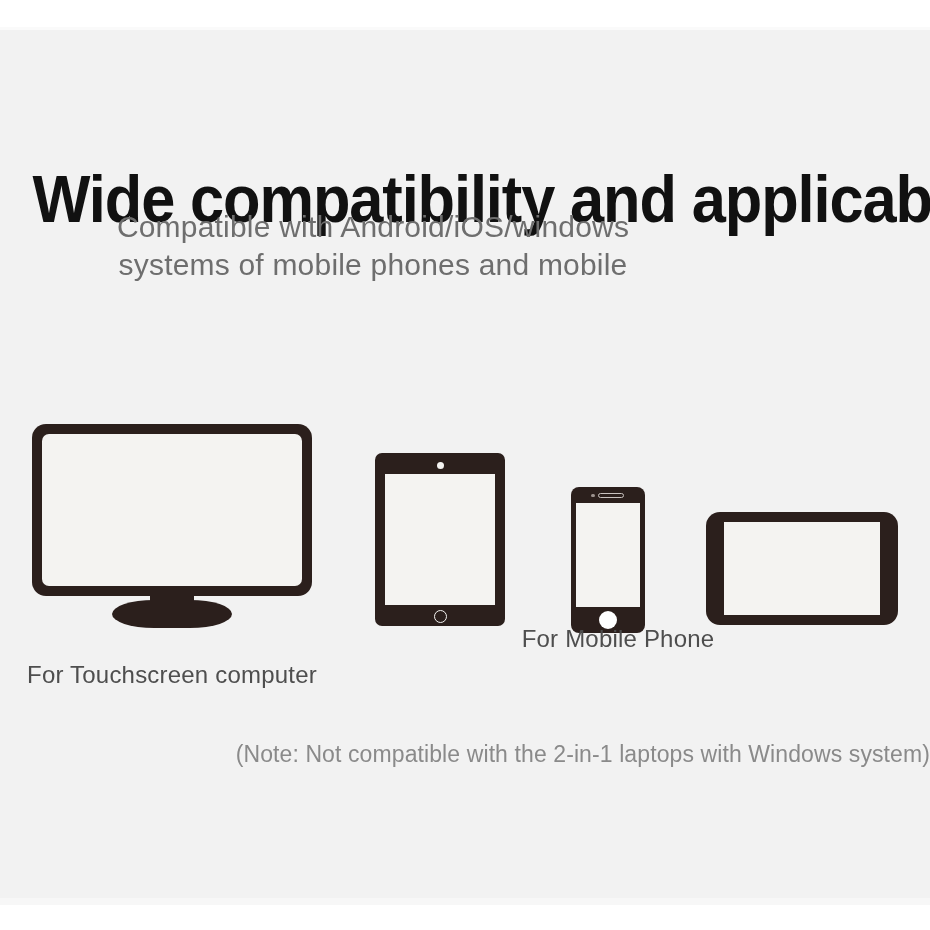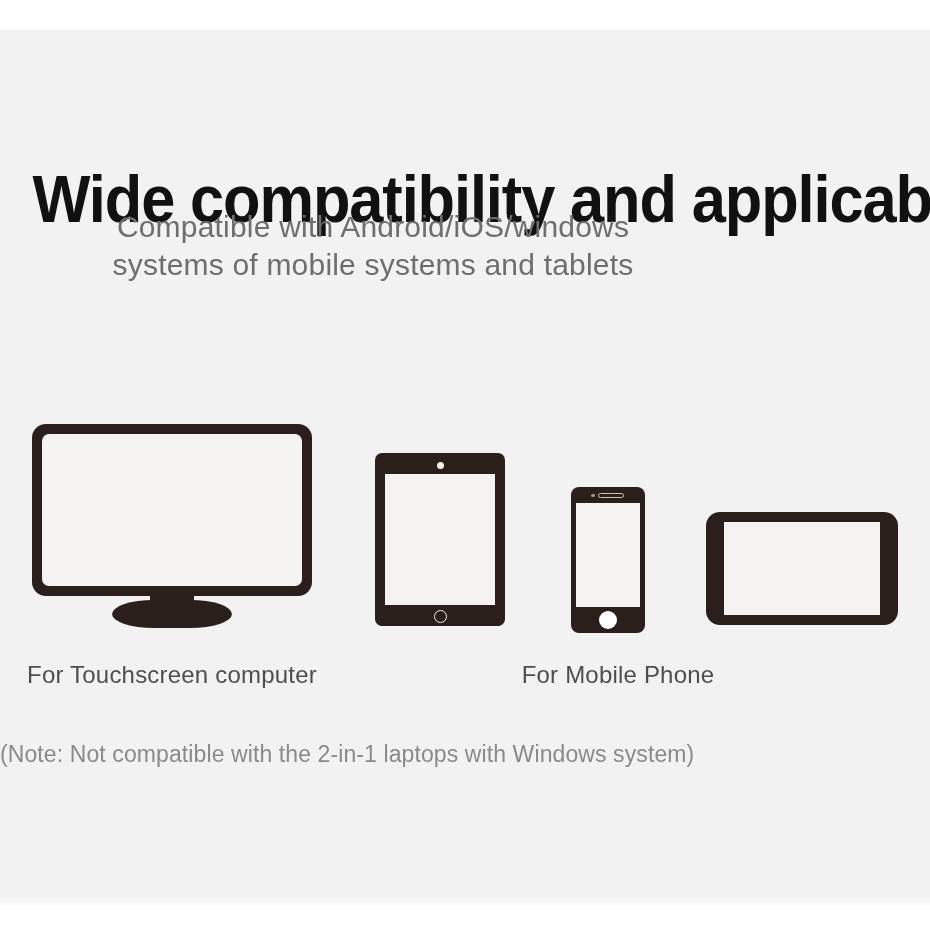--- a/index.html
+++ b/index.html
@@ -74,21 +74,21 @@
   }
   #subtitle .line {
     display: block;
     white-space: nowrap;
   }
   #note {
     position: absolute;
     left: 0;
     top: 738px;
     width: 930px;
-    text-align: left;
+    text-align: right;
     color: #8a8a8a;
     font-size: 23px;
     line-height: 32px;
     font-weight: 300;
     letter-spacing: 0.1px;
     white-space: nowrap;
   }
 
   
   #devices {
@@ -246,37 +246,37 @@
     text-align: center;
     color: #4e4e4e;
     font-size: 24px;
     line-height: 30px;
     font-weight: 300;
     letter-spacing: 0.2px;
     white-space: nowrap;
   }
   #caption-monitor   { left: 22px;  top: 660px; width: 300px; }
   #caption-tablet    { left: 365px; top: 660px; width: 150px; }
-  #caption-phone     { left: 518px; top: 660px; width: 200px; }
+  #caption-phone     { left: 518px; top: 624px; width: 200px; }
   #caption-navigator { left: 723px; top: 660px; width: 178px; }
 </style>
 </head>
 <body>
 
 <div id="page">
 
   <div id="panel"></div>
   <div id="panel-hairline-top"></div>
   <div id="panel-hairline-bottom"></div>
 
   <h1 id="headline">Wide compatibility and applicability</h1>
 
   <div id="subtitle">
     <span class="line">Compatible with Android/iOS/windows</span>
-    <span class="line">systems of mobile systems and tablets</span>
+    <span class="line">systems of mobile phones and mobile</span>
   </div>
 
   <div id="devices">
 
     <div class="device" id="monitor-frame">
       <div id="monitor-screen"></div>
     </div>
     <div class="device" id="monitor-base"></div>
     <div class="device" id="monitor-neck"></div>
 

